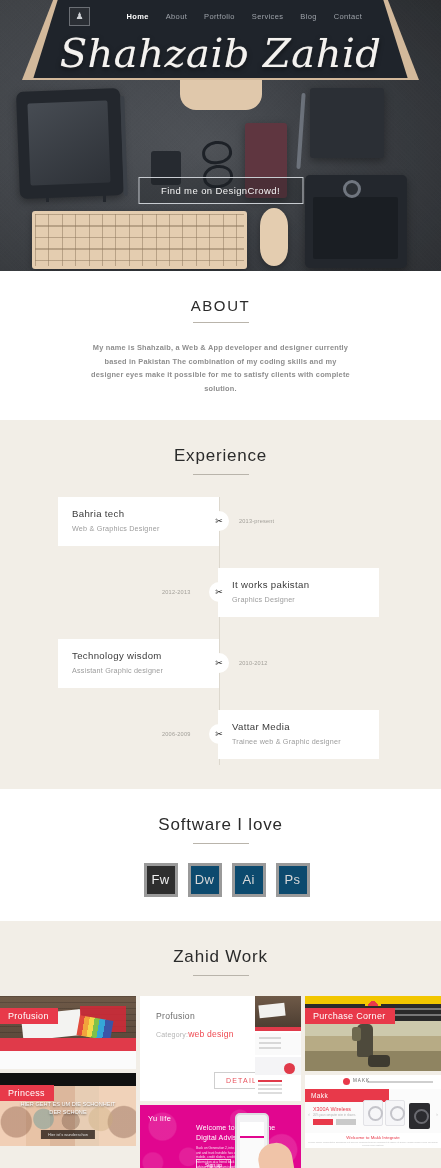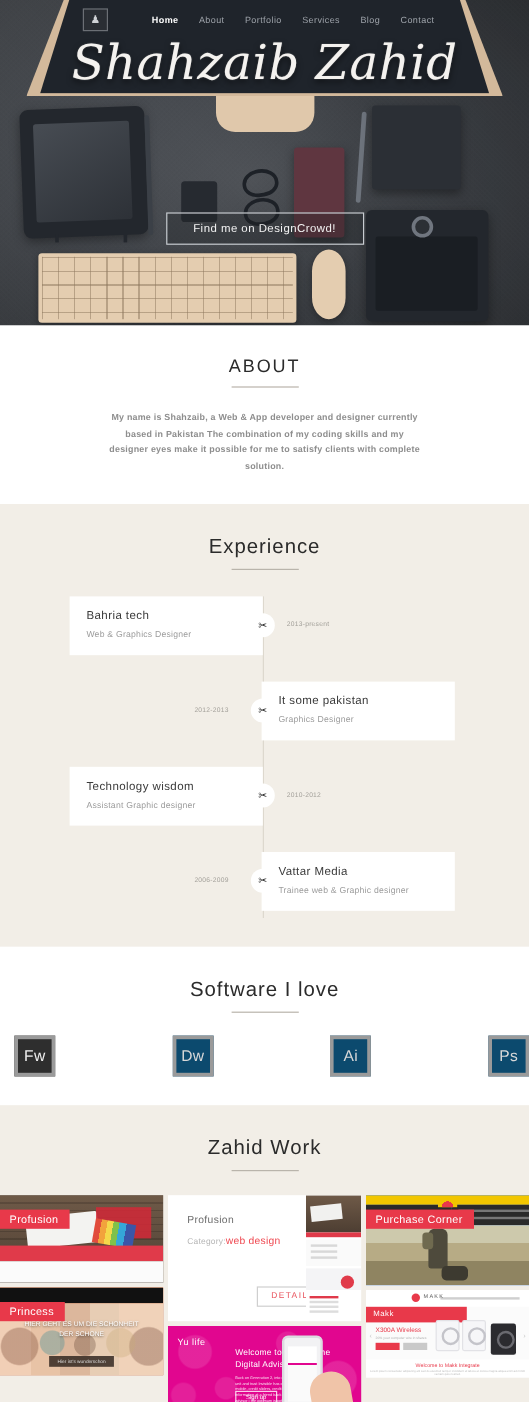--- a/index.html
+++ b/index.html
@@ -215,21 +215,21 @@
   }
   .tl-node span { font-size: 9px; color: #1c1c1c; line-height: 1; }
   .tl-left { padding-left: 58px; }
   .tl-left .tl-date { margin-left: 20px; }
   .tl-row.left-card { justify-content: flex-start; }
   .tl-row.right-card { justify-content: flex-end; padding-right: 62px; }
   .tl-row.right-card .tl-date { position: absolute; left: 162px; }
 
   
   .soft-row {
-    display: flex; justify-content: space-between; gap: 10px; margin-top: 19px; padding-left: 12px;
+    display: flex; justify-content: center; gap: 10px; margin-top: 19px; padding-left: 12px;
   }
   .soft-icon {
     width: 34px; height: 34px; background: #0c4a6e;
     border: 3px solid #9a9a9a;
     display: flex; align-items: center; justify-content: center;
     color: #d8d8d8; font-size: 13px; letter-spacing: .3px; cursor: pointer;
   }
   .soft-icon.dark { background: #2e2e2e; color: #efefef; }
 
   
@@ -261,21 +261,21 @@
     transform: rotate(10deg);
   }
   .t-profusion .redbox {
     position: absolute; right: 10px; top: 10px; width: 46px; height: 26px;
     background: rgba(210,40,55,.85);
   }
   .t-profusion .bar { position: absolute; left:0; right:0; bottom: 18px; height: 13px; background: #e03a4a; }
   .t-profusion .bar2 { position: absolute; left:0; right:0; bottom: 0; height: 18px; background: #fbfbfb; }
 
   
-  .t-princess { height: 73px; background: #c2410c; }
+  .t-princess { height: 73px; background: #1d4ed8; }
   .t-princess .topbar { position: absolute; left:0; right:0; top:0; height: 13px; background: #111; }
   .t-princess .faces {
     position: absolute; left: 0; right: 0; top: 13px; bottom: 0;
     background: linear-gradient(90deg,#f1cfb6 0 19%,#e8c3a6 19% 37%,#dcb79c 37% 55%,#e7cdb4 55% 73%,#f0d2b9 73% 100%);
   }
   .t-princess .faces::after {
     content:""; position:absolute; inset:0;
     background:
       radial-gradient(circle at 12% 60%, rgba(120,70,50,.35) 0 12%, transparent 13%),
       radial-gradient(circle at 32% 55%, rgba(60,140,150,.35) 0 10%, transparent 11%),
@@ -488,21 +488,21 @@
         </div>
         <div class="tl-date">2013-present</div>
       </div>
 
       <div class="tl-row right-card">
         <div class="tl-date">2012-2013</div>
         <div class="tl-node">
           <span>✂</span>
         </div>
         <div class="tl-card">
-          <h4>It some pakistan</h4>
+          <h4>It works pakistan</h4>
           <p>Graphics Designer</p>
         </div>
       </div>
 
       <div class="tl-row left-card tl-left">
         <div class="tl-card">
           <h4>Technology wisdom</h4>
           <p>Assistant Graphic designer</p>
         </div>
         <div class="tl-node">

